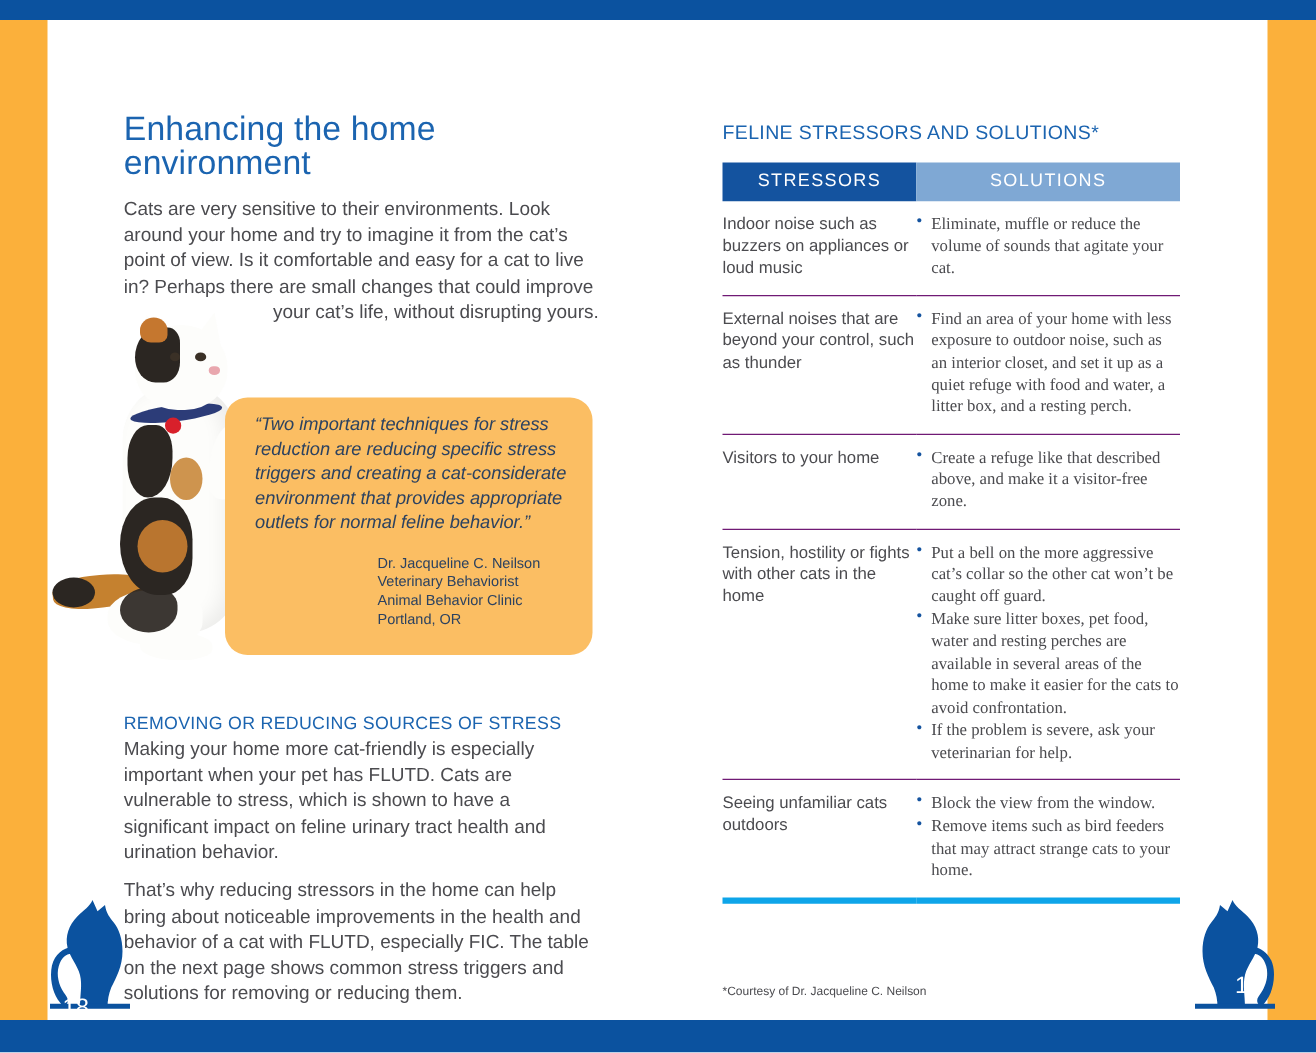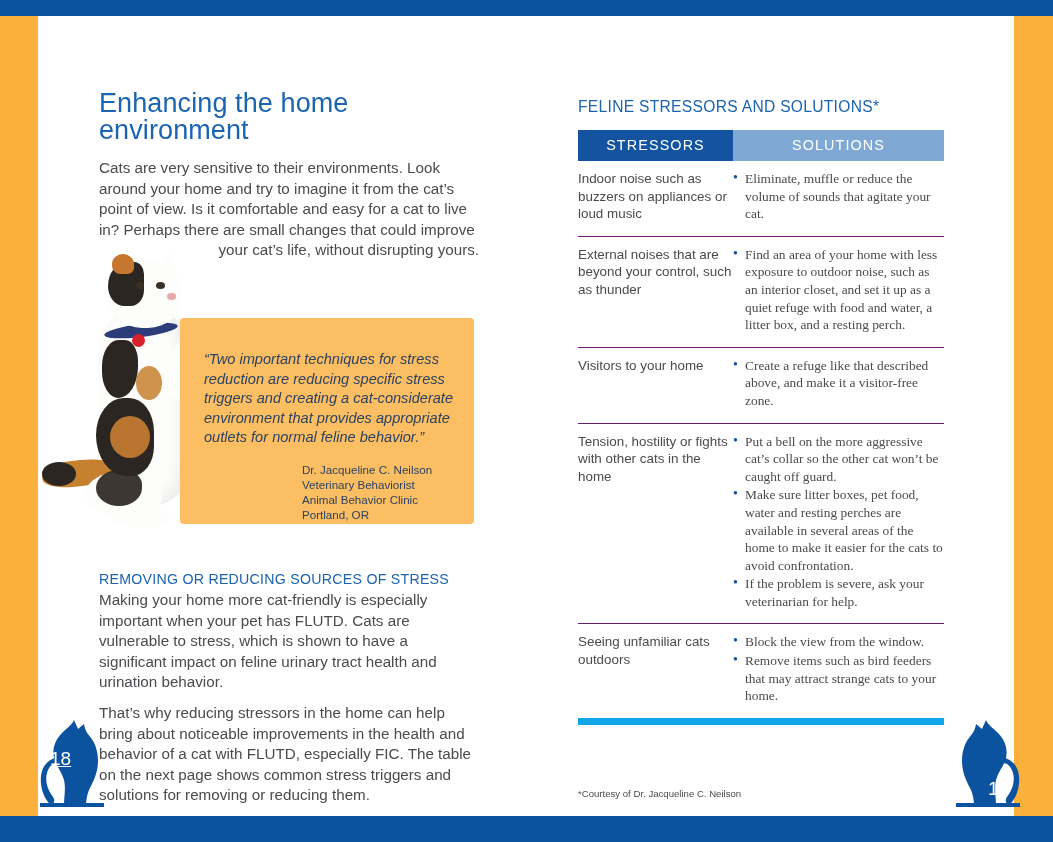--- a/index.html
+++ b/index.html
@@ -85,22 +85,22 @@
   .hind{left:46px;top:224px;width:76px;height:44px;background:#FDFDFB;
     border-radius:46% 40% 40% 46%;}
   .hind2{left:56px;top:222px;width:46px;height:36px;background:#2B2622;
     border-radius:50% 40% 50% 50%;opacity:.92;}
   .foot{left:72px;top:258px;width:58px;height:22px;background:#FDFDFB;
     border-radius:40% 50% 40% 50%;}
 
   
   .quote-box{
     position:absolute;left:180px;top:318px;width:294px;height:206px;
-    background:#FBBE63;border-radius:4px;
-    box-sizing:border-box;padding:32px 20px 10px 24px;
+    background:#FBBE63;border-radius:18px;
+    box-sizing:border-box;padding:13px 20px 10px 24px;
   }
   .quote-text{
     color:#2C4260;font-size:14.6px;line-height:19.6px;font-style:italic;
     margin:0;
   }
   .quote-attr{
     color:#2C4260;font-size:11.6px;line-height:15px;margin:14px 0 0 0;
     padding-left:98px;
   }
   .quote-attr span{display:block;}
@@ -117,40 +117,40 @@
     text-align:center;padding:7px 0 8px;font-weight:400;width:155px;
   }
   .th-sol{
     background:#7FA8D4;color:#ffffff;font-size:14.4px;letter-spacing:1.1px;
     text-align:center;padding:7px 0 8px;font-weight:400;width:211px;
   }
   .tbl td{
     vertical-align:top;padding:9px 0 12px 0;
     border-bottom:1px solid #701a75;
   }
-  .tbl tr:last-child td{border-bottom:7px solid #0ea5e9;}
+  .tbl tr:last-child td{border-bottom:5px solid #0ea5e9;}
   .c-stress{color:#4B4B4F;font-size:13.4px;line-height:17.6px;padding-right:14px;}
   .c-sol{color:#4B4B4F;font-size:13.4px;line-height:17.6px;padding-left:10px;}
   .c-sol ul{margin:0;padding:0;list-style:none;}
   .c-sol li{position:relative;padding-left:12px;margin:0 0 1px 0;font-family:Liberation Serif, serif;}
   .c-sol li:before{
     content:"\2022";position:absolute;left:0;top:-1px;color:#14539F;font-size:14px;
   }
   .footnote{
     position:absolute;left:578px;top:788px;color:#4B4B4F;font-size:9.6px;
   }
 
   
   .cat-sil{position:absolute;width:100px;height:96px;}
   .sil-left{left:22px;top:718px;}
   .sil-right{left:938px;top:718px;transform:scaleX(-1);}
   .folio{
     position:absolute;color:#ffffff;font-size:19px;
   }
-  .folio-l{left:50px;top:748px;text-decoration:underline;}
+  .folio-l{left:50px;top:796px;text-decoration:underline;}
   .folio-r{left:988px;top:778px;}
 </style>
 </head>
 <body>
 
 <div class="page">
 
   <div class="bar-top"></div>
   <div class="strip-left"></div>
   <div class="strip-right"></div>

